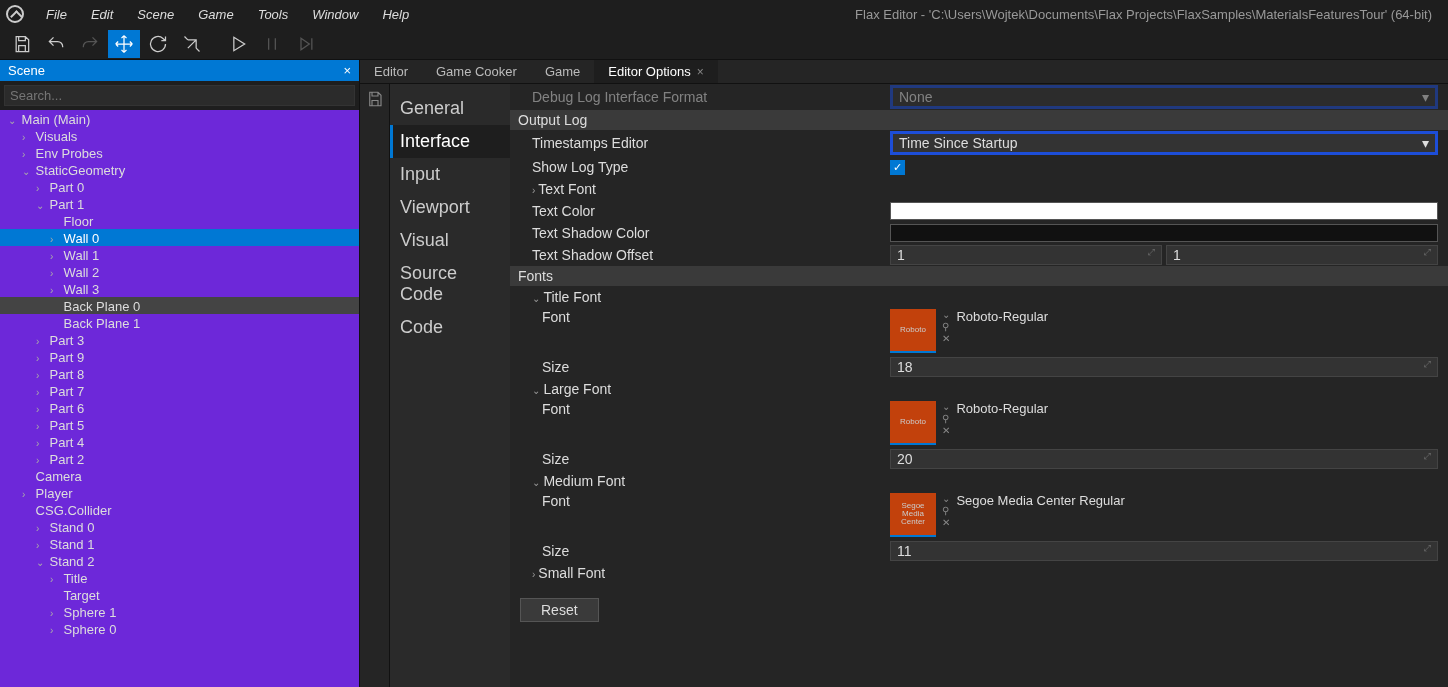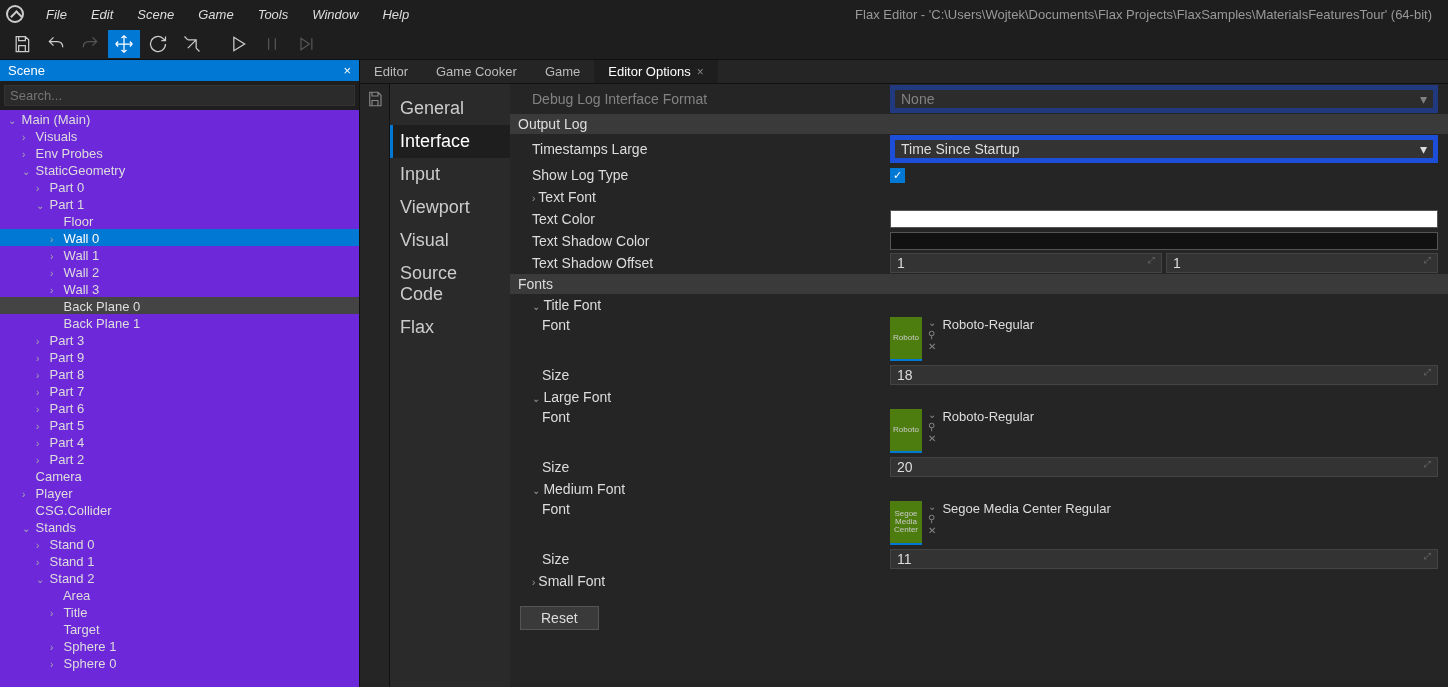--- a/index.html
+++ b/index.html
@@ -42,26 +42,26 @@
 .cat { padding: 6px 10px; cursor: pointer; color: #ccc; font-size: 18px; }
 .cat.active { background: #1e1e1e; border-left: 3px solid #0078d4; padding-left: 7px; color: #fff; }
 
 .props { flex: 1; overflow-y: auto; background: #252525; }
 .section-header { background: #3a3a3a; padding: 2px 8px; color: #ddd; font-size: 14px; }
 .prop-row { display: flex; align-items: center; min-height: 22px; padding: 1px 0; }
 .prop-label { width: 380px; padding-left: 12px; color: #ddd; font-size: 14px; }
 .prop-label.sub { padding-left: 22px; }
 .prop-label .exp { font-size: 10px; color: #999; margin-right: 3px; }
 .prop-value { flex: 1; display: flex; gap: 4px; padding-right: 10px; align-items: center; }
-.dropdown { flex: 1; background: #333; border: 5px solid #1d4ed8; padding: 1px 6px; color: #ddd; display: flex; justify-content: space-between; align-items: center; font-size: 14px; }
+.dropdown { flex: 1; background: #333; border: 3px solid #1d4ed8; padding: 1px 6px; color: #ddd; display: flex; justify-content: space-between; align-items: center; font-size: 14px; }
 .checkbox { width: 15px; height: 15px; background: #0078d4; display: flex; align-items: center; justify-content: center; color: #fff; font-size: 11px; }
 .color-box { flex: 1; height: 18px; border: 1px solid #555; }
 .num-input { flex: 1; background: #333; border: 1px solid #444; padding: 1px 6px; color: #ddd; display: flex; justify-content: space-between; font-size: 14px; }
 .font-asset { display: flex; gap: 6px; align-items: flex-start; }
-.font-thumb { width: 32px; height: 44px; background: #4d7c0f; border-bottom: 2px solid #0078d4; display: flex; align-items: center; justify-content: center; font-size: 8px; color: #ccc; text-align: center; line-height: 1; padding: 2px; }
+.font-thumb { width: 46px; height: 44px; background: #c2410c; border-bottom: 2px solid #0078d4; display: flex; align-items: center; justify-content: center; font-size: 8px; color: #ccc; text-align: center; line-height: 1; padding: 2px; }
 .font-icons { display: flex; flex-direction: column; gap: 1px; color: #888; font-size: 10px; }
 .font-name { color: #ddd; font-size: 13px; }
 .reset-btn { background: #3a3a3a; border: 1px solid #555; color: #ddd; padding: 3px 20px; margin: 14px 0 10px 10px; cursor: pointer; font-size: 14px; }
 .resize-handle { font-size: 9px; color: #777; }
 </style>
 </head>
 <body>
 
 <div class="menubar">
   <div class="logo"></div>
@@ -151,25 +151,23 @@
         <div class="tree-row"><span style="padding-left:36px"></span><span class="arrow">›</span> Part 9</div>
         <div class="tree-row"><span style="padding-left:36px"></span><span class="arrow">›</span> Part 8</div>
         <div class="tree-row"><span style="padding-left:36px"></span><span class="arrow">›</span> Part 7</div>
         <div class="tree-row"><span style="padding-left:36px"></span><span class="arrow">›</span> Part 6</div>
         <div class="tree-row"><span style="padding-left:36px"></span><span class="arrow">›</span> Part 5</div>
         <div class="tree-row"><span style="padding-left:36px"></span><span class="arrow">›</span> Part 4</div>
         <div class="tree-row"><span style="padding-left:36px"></span><span class="arrow">›</span> Part 2</div>
         <div class="tree-row"><span style="padding-left:22px"></span><span class="arrow"></span> Camera</div>
         <div class="tree-row"><span style="padding-left:22px"></span><span class="arrow">›</span> Player</div>
         <div class="tree-row"><span style="padding-left:22px"></span><span class="arrow"></span> CSG.Collider</div>
-        <div class="tree-row"><span style="padding-left:22px"></span><span class="arrow">⌄</span> Stands</div>
         <div class="tree-row"><span style="padding-left:36px"></span><span class="arrow">›</span> Stand 0</div>
         <div class="tree-row"><span style="padding-left:36px"></span><span class="arrow">›</span> Stand 1</div>
         <div class="tree-row"><span style="padding-left:36px"></span><span class="arrow">⌄</span> Stand 2</div>
-        <div class="tree-row"><span style="padding-left:50px"></span><span class="arrow"></span> Area</div>
         <div class="tree-row"><span style="padding-left:50px"></span><span class="arrow">›</span> Title</div>
         <div class="tree-row"><span style="padding-left:50px"></span><span class="arrow"></span> Target</div>
         <div class="tree-row"><span style="padding-left:50px"></span><span class="arrow">›</span> Sphere 1</div>
         <div class="tree-row"><span style="padding-left:50px"></span><span class="arrow">›</span> Sphere 0</div>
       </div>
   </div>
 
   <div class="right-panel">
     <div class="tabs" id="tabs">
         <div class="tab">Editor</div>
@@ -183,38 +181,38 @@
             <path d="M5 3h11l4 4v14H5z M8 3v5h8V3 M8 21v-7h8v7"></path>
           </svg>
       </div>
       <div class="cat-list" id="cats">
           <div class="cat">General</div>
           <div class="cat active">Interface</div>
           <div class="cat">Input</div>
           <div class="cat">Viewport</div>
           <div class="cat">Visual</div>
           <div class="cat">Source Code</div>
-          <div class="cat">Flax</div>
+          <div class="cat">Code</div>
         </div>
       <div class="props">
 
         <div class="prop-row" style="opacity:0.5">
           <div class="prop-label sub">Debug Log Interface Format</div>
           <div class="prop-value">
               <div class="dropdown">
                 <span>None</span>
                 <span>▾</span>
               </div>
             </div>
         </div>
 
         <div class="section-header">Output Log</div>
 
         <div class="prop-row">
-          <div class="prop-label sub">Timestamps Large</div>
+          <div class="prop-label sub">Timestamps Editor</div>
           <div class="prop-value">
               <div class="dropdown">
                 <span>Time Since Startup</span>
                 <span>▾</span>
               </div>
             </div>
         </div>
 
         <div class="prop-row">
           <div class="prop-label sub">Show Log Type</div>

